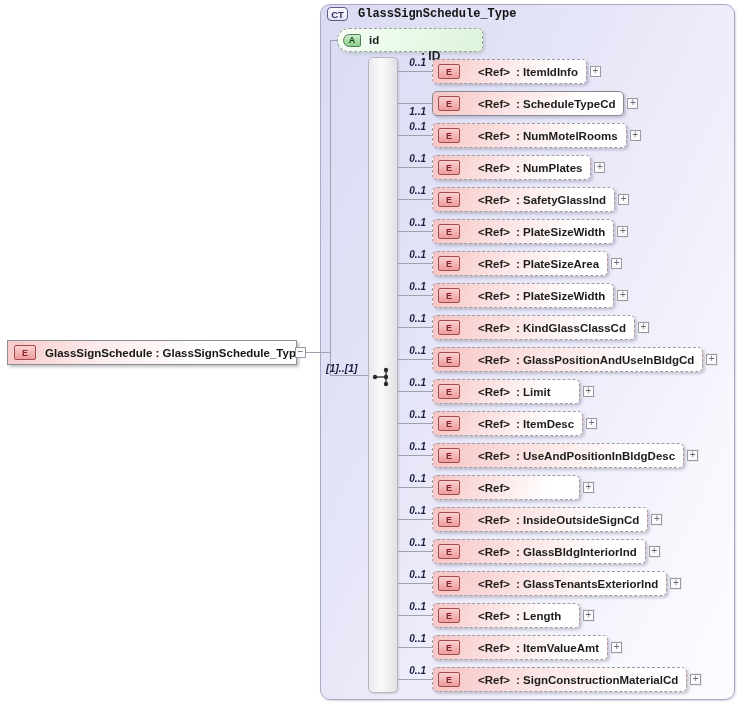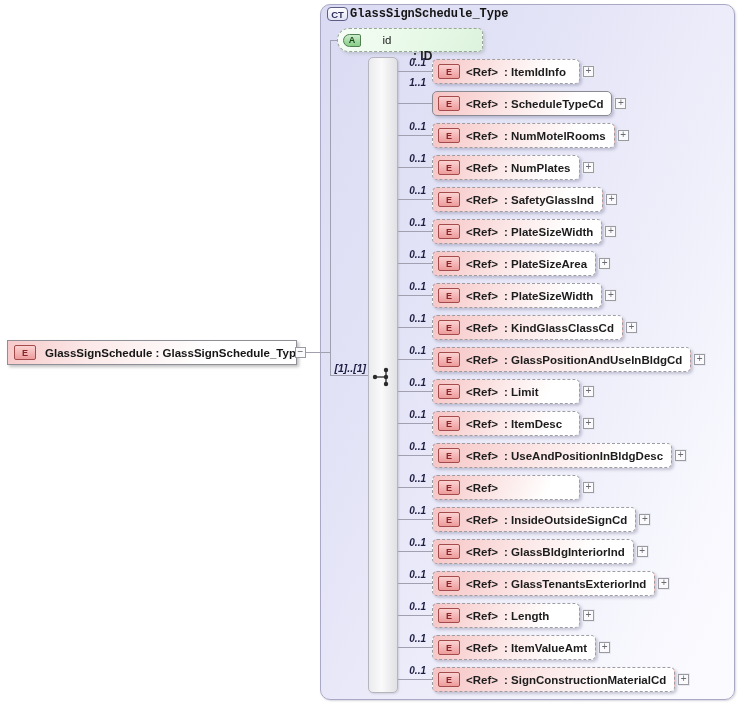--- a/index.html
+++ b/index.html
@@ -7,60 +7,60 @@
 
   
   .h-line{position:absolute;height:1px;background:#a0a0b0;}
   .v-line{position:absolute;width:1px;background:#a0a0b0;}
 
   
   .ct-container{position:absolute;left:320px;top:4px;width:415px;height:696px;
     box-sizing:border-box;border:1px solid #a9a9c6;border-radius:10px;
     background:linear-gradient(115deg,#dadaf3 0%,#e6e6f8 40%,#f8f8fe 85%,#fbfbff 100%);
     box-shadow:1px 1px 2px rgba(90,90,120,.25);}
-  .ct-header{position:absolute;left:327px;top:7px;display:flex;align-items:center;gap:2px;}
+  .ct-header{position:absolute;left:327px;top:7px;display:flex;align-items:center;gap:10px;}
   .badge-ct{width:21px;height:14px;box-sizing:border-box;border:1px solid #5d5d86;border-radius:4px;
     background:linear-gradient(#fdfdff,#e3e3f4);color:#2e2e5c;font-size:9.5px;font-weight:bold;
     display:flex;align-items:center;justify-content:center;}
   .ct-title{font-size:12px;font-weight:bold;color:#141414;white-space:nowrap;font-family:Liberation Mono, monospace;}
 
   
   .attr-box{position:absolute;left:337px;top:28px;width:146px;height:24px;box-sizing:border-box;
     border:1px dashed #9aa69a;border-radius:12px 5px 5px 12px;
     background:linear-gradient(115deg,#f6fdf6 0%,#eafaea 45%,#ddf3dd 100%);
     display:flex;align-items:center;padding-left:5px;white-space:nowrap;
     box-shadow:2px 2px 3px rgba(110,130,110,.25);}
   .badge-a{width:18px;height:13px;box-sizing:border-box;border:1px solid #4f8050;border-radius:7px 2px 2px 7px;
     background:linear-gradient(#cdeccd,#88cd88);color:#164916;font-size:9px;font-weight:bold;
     display:flex;align-items:center;justify-content:center;flex:0 0 auto;}
-  .attr-name{margin-left:0;width:52px;font-size:11.5px;font-weight:normal;color:#1c1c1c;text-align:center;}
+  .attr-name{margin-left:8px;width:52px;font-size:11.5px;font-weight:bold;color:#1c1c1c;}
   .attr-type{font-size:12px;font-weight:bold;color:#1c1c1c;margin-top:32px;}
 
   
   .gray-bar{position:absolute;left:368px;top:57px;width:30px;height:636px;box-sizing:border-box;
     border:1px solid #b5b5bd;border-radius:5px;
     background:linear-gradient(90deg,#ebebee 0%,#fafafb 45%,#e1e1e5 100%);
     box-shadow:1px 1px 2px rgba(0,0,0,.12);}
   .seq-icon{position:absolute;left:371px;top:366px;}
-  .occurs-label{position:absolute;left:326px;top:362px;width:40px;text-align:right;
+  .occurs-label{position:absolute;left:326px;top:362px;width:40px;
     font-size:10.5px;font-style:italic;font-weight:bold;color:#1d1d42;}
 
   
   .row-slot{position:absolute;display:flex;align-items:center;height:25px;}
   .elem-box{display:flex;align-items:center;height:25px;box-sizing:border-box;min-width:148px;
     padding:0 8px 0 5px;white-space:nowrap;
     background:linear-gradient(115deg,#f6c4c4 0%,#fbe2e2 38%,#ffffff 78%);
     border:1px dashed #9d9da5;border-radius:5px;
     box-shadow:2px 2px 3px rgba(110,110,140,.35);
     font-size:11.5px;font-weight:bold;color:#1c1c1c;}
   .elem-box.required{border-style:solid;border-color:#8a8a92;}
   .badge-e{width:20px;height:13px;box-sizing:content-box;border:1px solid #a34b4b;border-radius:2px;
     background:linear-gradient(#fbd2d2,#ee9c9c);color:#862626;font-size:9px;font-weight:bold;
     display:flex;align-items:center;justify-content:center;flex:0 0 auto;}
-  .ref-label{margin-left:6px;width:38px;}
+  .ref-label{margin-left:18px;width:38px;}
   .card-label{position:absolute;width:30px;text-align:right;
     font-size:10px;font-style:italic;font-weight:bold;color:#1d1d42;}
   .plus-btn{width:11px;height:11px;box-sizing:border-box;margin-left:3px;border:1px solid #9a9aa2;
     background:#fafafc;color:#6a6a72;font-size:10px;line-height:8px;text-align:center;flex:0 0 auto;
     box-shadow:0 0 0 1px #e9e9f2;}
 
   
   .root-box{position:absolute;left:7px;top:340px;width:290px;height:25px;box-sizing:border-box;
     display:flex;align-items:center;padding-left:6px;white-space:nowrap;
     background:linear-gradient(105deg,#f7caca 0%,#fceaea 30%,#ffffff 70%);
@@ -110,21 +110,21 @@
       <div class="card-label" style="left: 396px; top: 57px;">0..1</div>
       <div class="row-slot" style="left: 432px; top: 59px;">
         <div class="elem-box">
           <span class="badge-e">E</span>
           <span class="ref-label">&lt;Ref&gt;</span>
           <span class="type-label">: ItemIdInfo</span>
         </div>
         <div class="plus-btn">+</div>
       </div>
       <div class="h-line" style="left: 398px; top: 103px; width: 34px;"></div>
-      <div class="card-label" style="left: 396px; top: 77px;">1..1</div>
+      <div class="card-label" style="left: 396px; top: 106px;">1..1</div>
       <div class="row-slot" style="left: 432px; top: 91px;">
         <div class="elem-box required">
           <span class="badge-e">E</span>
           <span class="ref-label">&lt;Ref&gt;</span>
           <span class="type-label">: ScheduleTypeCd</span>
         </div>
         <div class="plus-btn">+</div>
       </div>
       <div class="h-line" style="left: 398px; top: 135px; width: 34px;"></div>
       <div class="card-label" style="left: 396px; top: 121px;">0..1</div>

